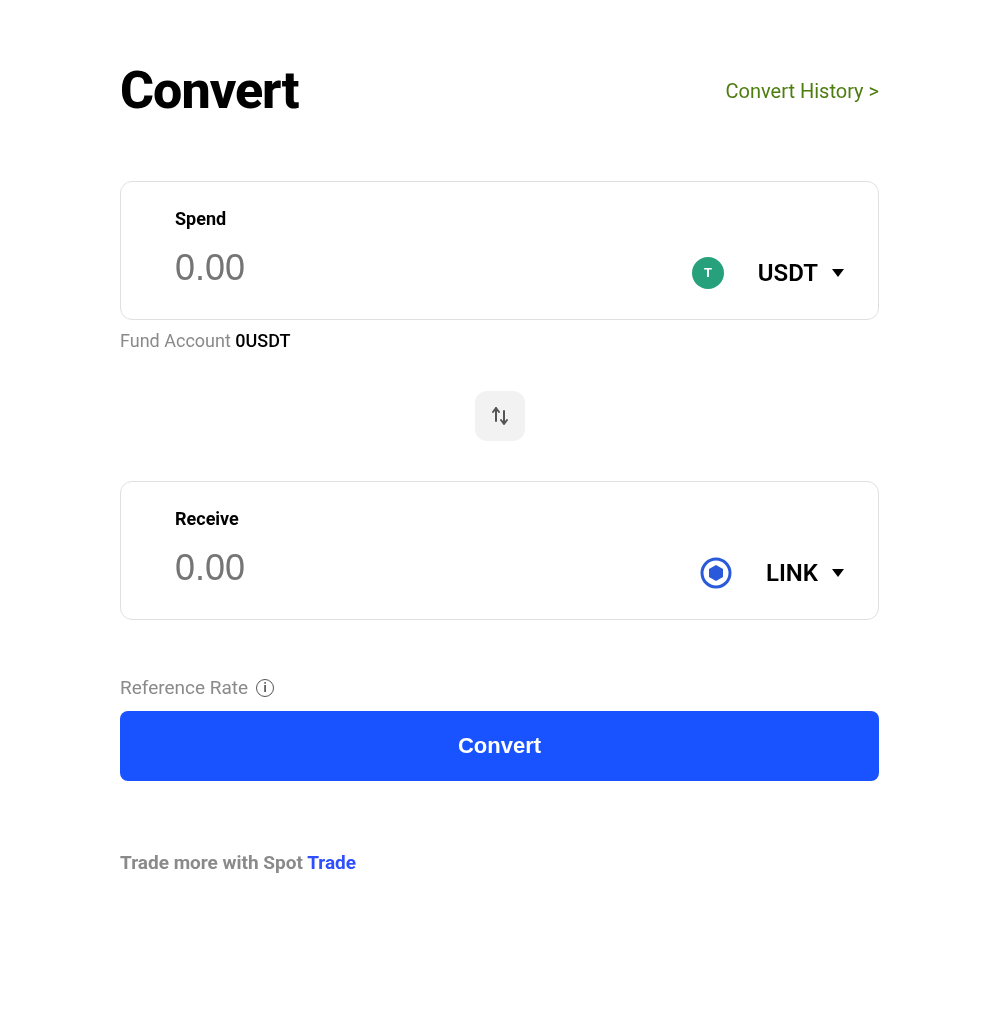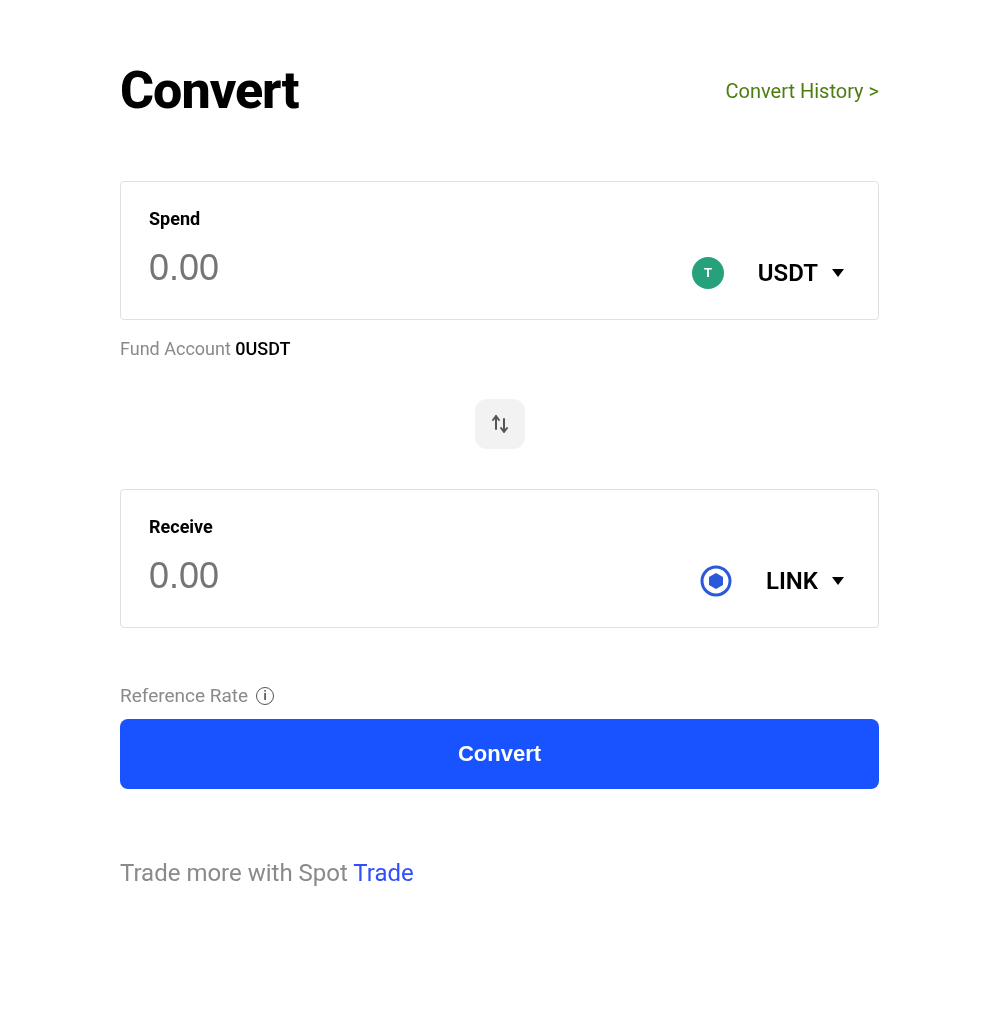--- a/index.html
+++ b/index.html
@@ -25,22 +25,22 @@
       color: #000;
       letter-spacing: -1px;
     }
     .history-link {
       color: #4d7c0f;
       font-size: 20px;
       text-decoration: none;
     }
     .card {
       border: 1px solid #E0E0E0;
-      border-radius: 4px;
-      padding: 26px 34px 30px 28px;
+      border-radius: 12px;
+      padding: 26px 34px 30px 54px;
       position: relative;
     }
     .card-label {
       font-size: 18px;
       font-weight: 700;
       color: #000;
       margin-bottom: 18px;
     }
     .card-row {
       display: flex;
@@ -88,21 +88,21 @@
       height: 0;
       border-left: 6px solid transparent;
       border-right: 6px solid transparent;
       border-top: 8px solid #000;
       margin-left: 4px;
     }
     .below-card {
       display: flex;
       justify-content: space-between;
       align-items: center;
-      margin-top: 18px;
+      margin-top: 10px;
       gap: 32px;
     }
     .fund-text {
       font-size: 18px;
       color: #8A8A8A;
     }
     .fund-text .fund-value {
       color: #000;
       font-weight: 500;
     }
@@ -155,22 +155,23 @@
       border: none;
       border-radius: 8px;
       padding: 22px;
       font-size: 22px;
       font-weight: 700;
       margin-top: 12px;
       cursor: pointer;
     }
     .bottom-text {
       margin-top: 70px;
-      font-size: 24px;
+      font-size: 19px;
       color: #8A8A8A;
+      font-weight: bold;
     }
     .bottom-text a {
       color: #2F4FFF;
       text-decoration: none;
     }
     .info-icon {
       display: inline-flex;
       width: 18px;
       height: 18px;
       border: 1.5px solid #555;

